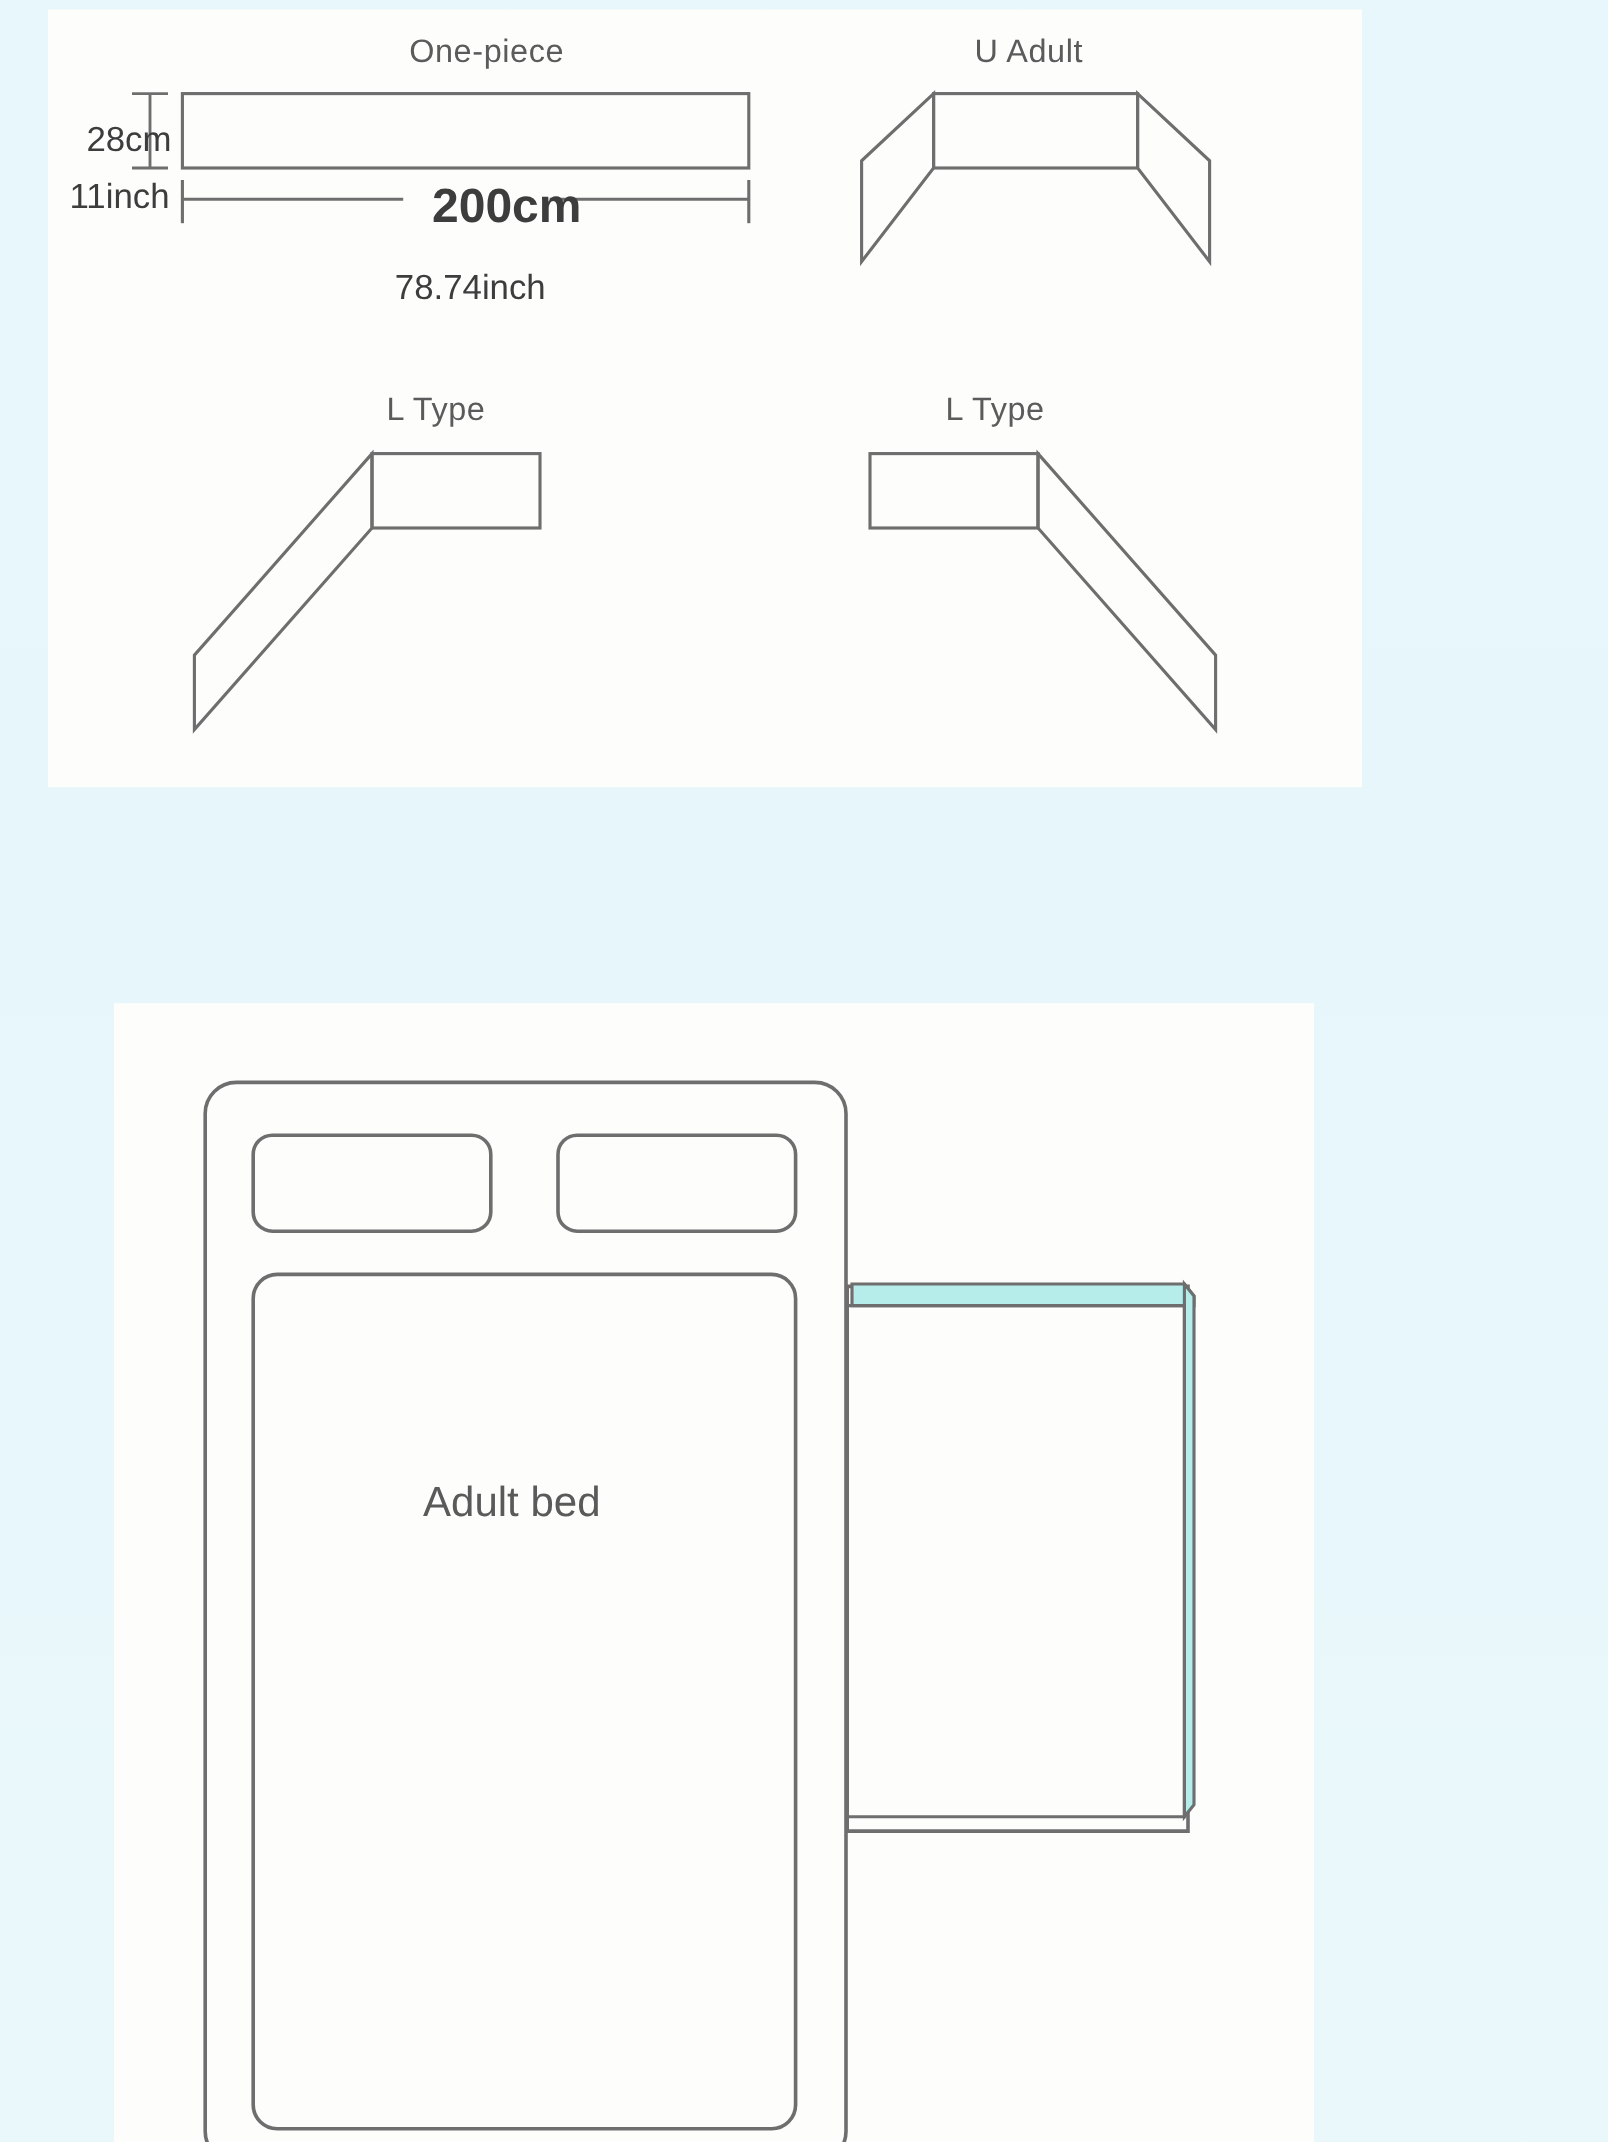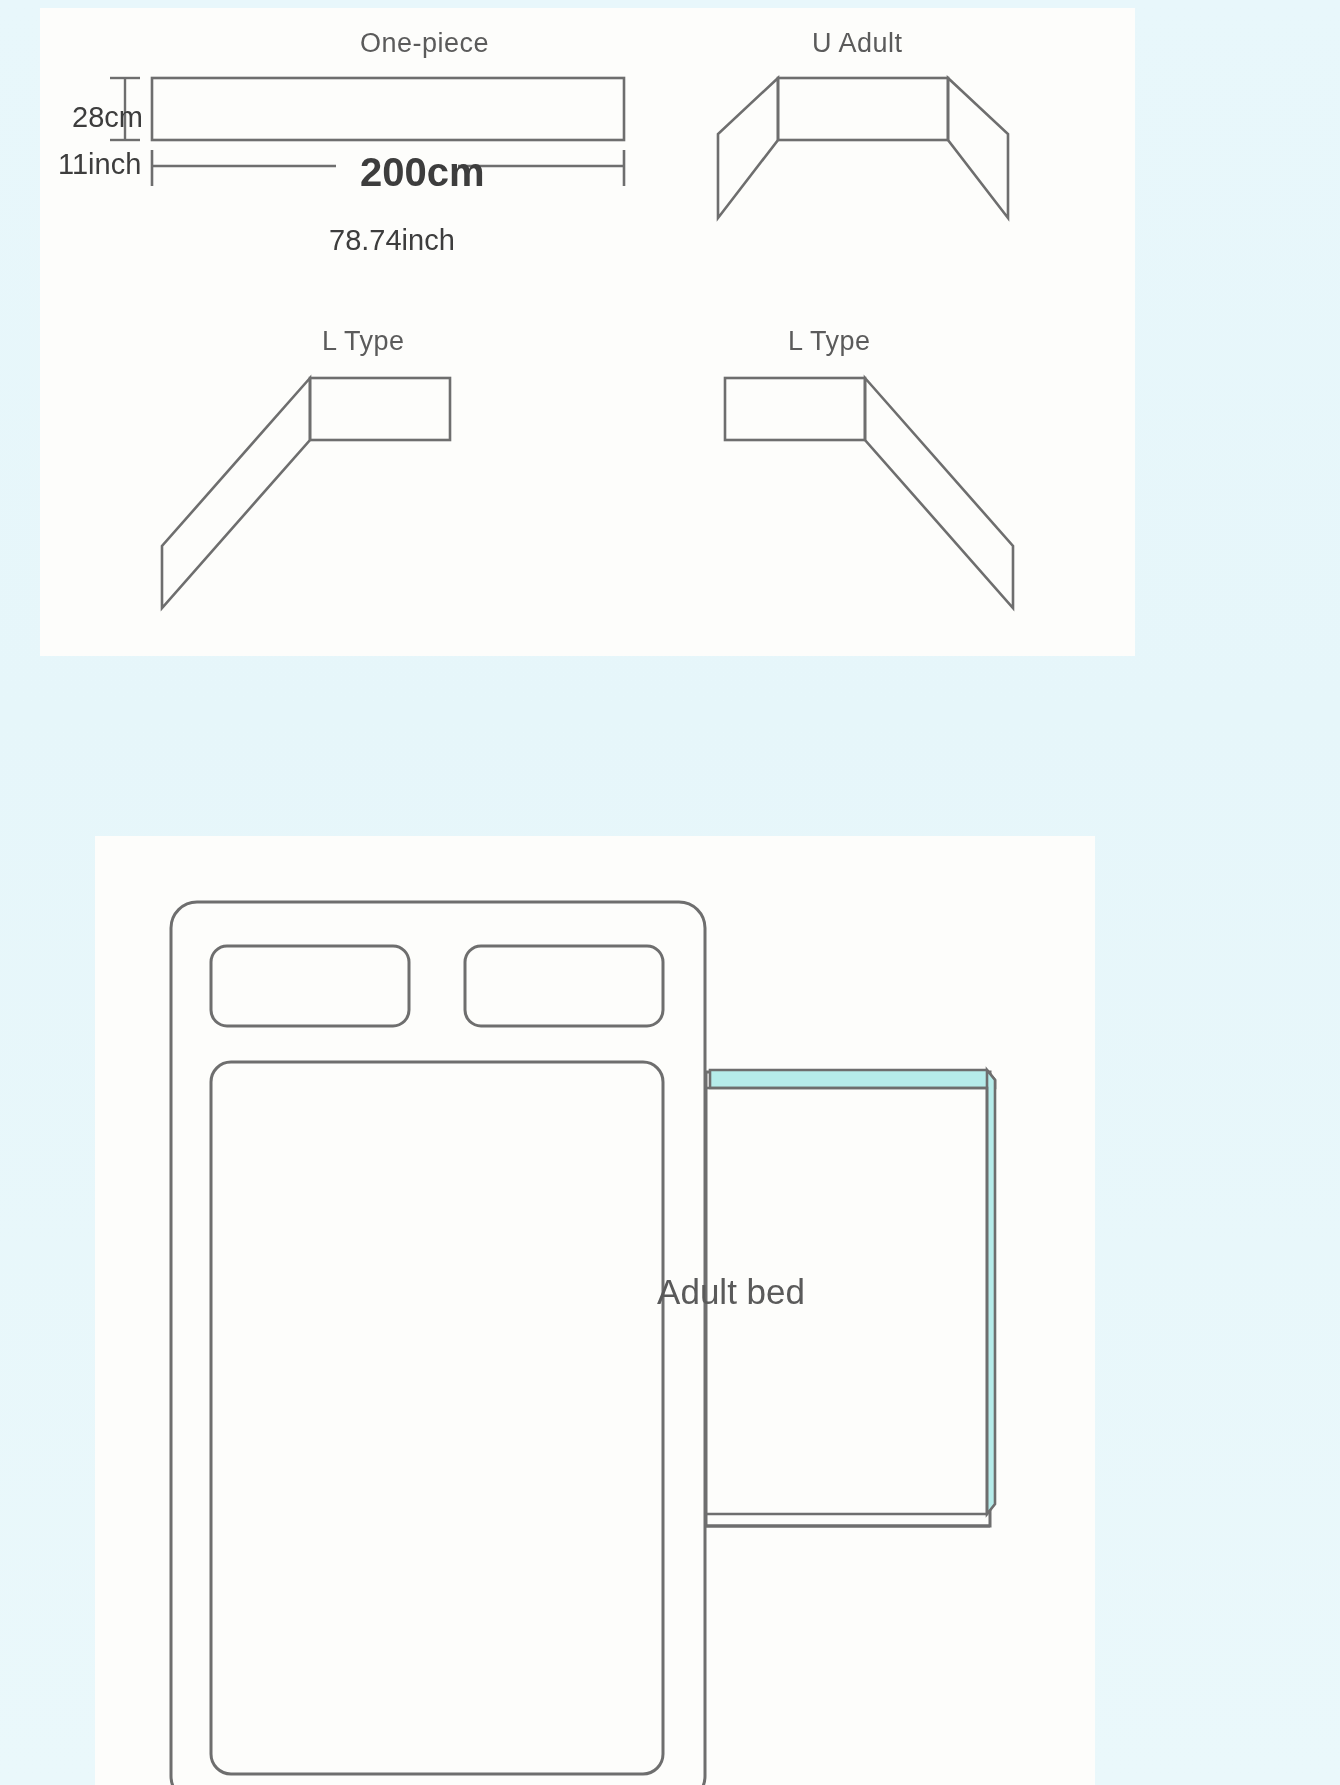--- a/index.html
+++ b/index.html
@@ -73,23 +73,24 @@
   }
   
   .bed-label {
     position: absolute;
     color: #5a5a5a;
     font-size: 35px;
     white-space: nowrap;
   }
   #adult-bed-label {
     left: 0;
-    top: 1272px;
+    top: 1232px;
     width: 805px;
-    text-align: right;
+    text-align: center;
+    padding-left: 24px;
   }
   #baby-bed-label {
     left: 700px;
     top: 1258px;
     width: 272px;
     text-align: center;
   }
 </style>
 </head>
 <body>
@@ -131,21 +132,21 @@
         </g>
 
         <g>
           <rect x="685" y="370" width="140" height="62"></rect>
           <path d="M825,370 L973,538 L973,600 L825,432 Z"></path>
         </g>
 
       </g>
     </svg>
 
-    <div class="diag-label" style="left:320px; top:20px;">One-piece</div>
+    <div class="diag-label" style="left:301px; top:20px;">One-piece</div>
 
     <div class="diag-label" style="left:772px; top:20px;">U  Adult</div>
 
     <div class="diag-label" style="left:282px; top:318px;">L Type</div>
 
     <div class="diag-label" style="left:748px; top:318px;">L Type</div>
 
     <div class="dim-text" style="left:32px; top:93px;">28cm</div>
 
     <div class="dim-text" style="left:18px; top:140px;">11inch</div>

